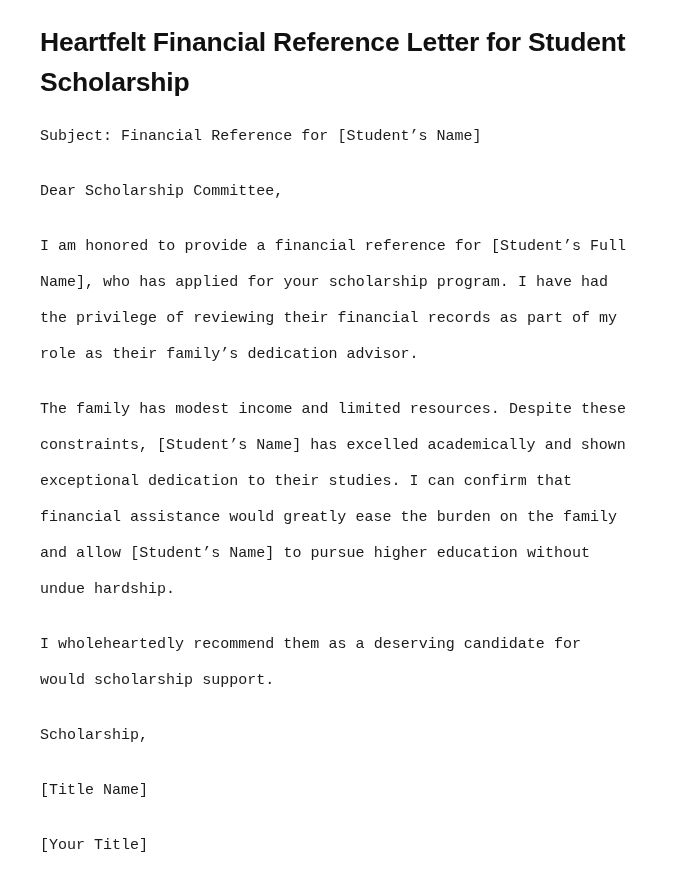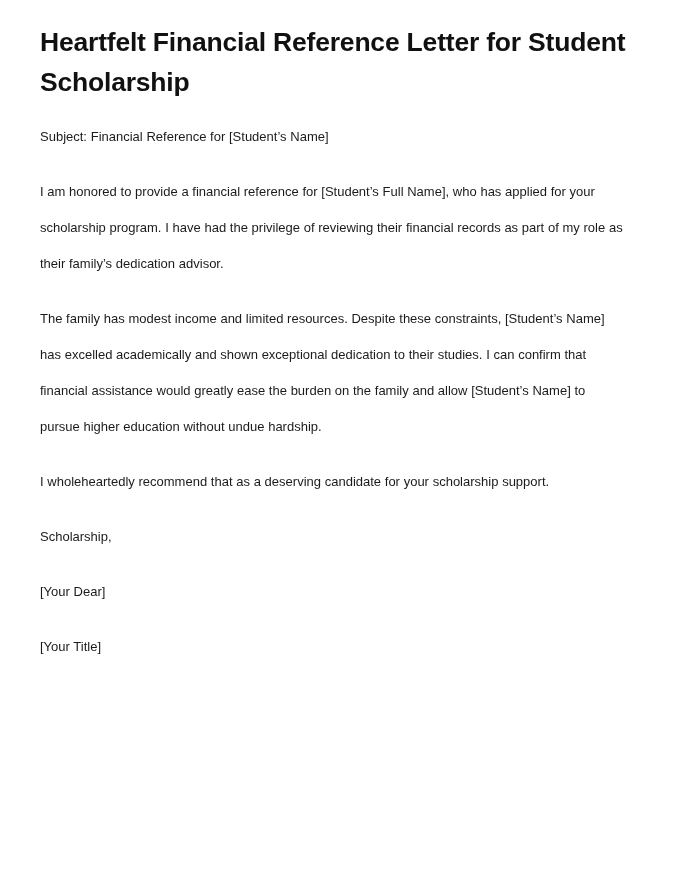--- a/index.html
+++ b/index.html
@@ -29,22 +29,22 @@
     font-family: "Liberation Sans", sans-serif;
     font-size: 26.5px;
     font-weight: 700;
     line-height: 40px;
     letter-spacing: -0.2px;
     color: #111111;
     margin: 0 0 17px 0;
     max-width: 600px;
   }
   .para {
-    font-family: Liberation Sans, sans-serif;
-    font-size: 13px;
+    font-family: Liberation Mono, monospace;
+    font-size: 15px;
     font-weight: 400;
     line-height: 36px;
     color: #1b1b1b;
     margin: 0 0 19px 0;
     max-width: 604px;
     word-spacing: 0.1px;
   }
   .para:last-child {
     margin-bottom: 3px;
   }
@@ -52,27 +52,28 @@
 </head>
 <body>
 
 <div class="page">
   <article class="article">
 
     <h1 class="doc-title">Heartfelt Financial Reference Letter for Student Scholarship</h1>
 
     <p class="para">Subject: Financial Reference for [Student’s Name]</p>
 
+    <p class="para">Dear Scholarship Committee,</p>
 
     <p class="para">I am honored to provide a financial reference for [Student’s Full Name], who has applied for your scholarship program. I have had the privilege of reviewing their financial records as part of my role as their family’s dedication advisor.</p>
 
     <p class="para">The family has modest income and limited resources. Despite these constraints, [Student’s Name] has excelled academically and shown exceptional dedication to their studies. I can confirm that financial assistance would greatly ease the burden on the family and allow [Student’s Name] to pursue higher education without undue hardship.</p>
 
-    <p class="para">I wholeheartedly recommend that as a deserving candidate for your scholarship support.</p>
+    <p class="para">I wholeheartedly recommend them as a deserving candidate for would scholarship support.</p>
 
     <p class="para">Scholarship,</p>
 
-    <p class="para">[Your Dear]</p>
+    <p class="para">[Title Name]</p>
 
     <p class="para">[Your Title]</p>
 
   </article>
 </div>
 
 </body></html>

